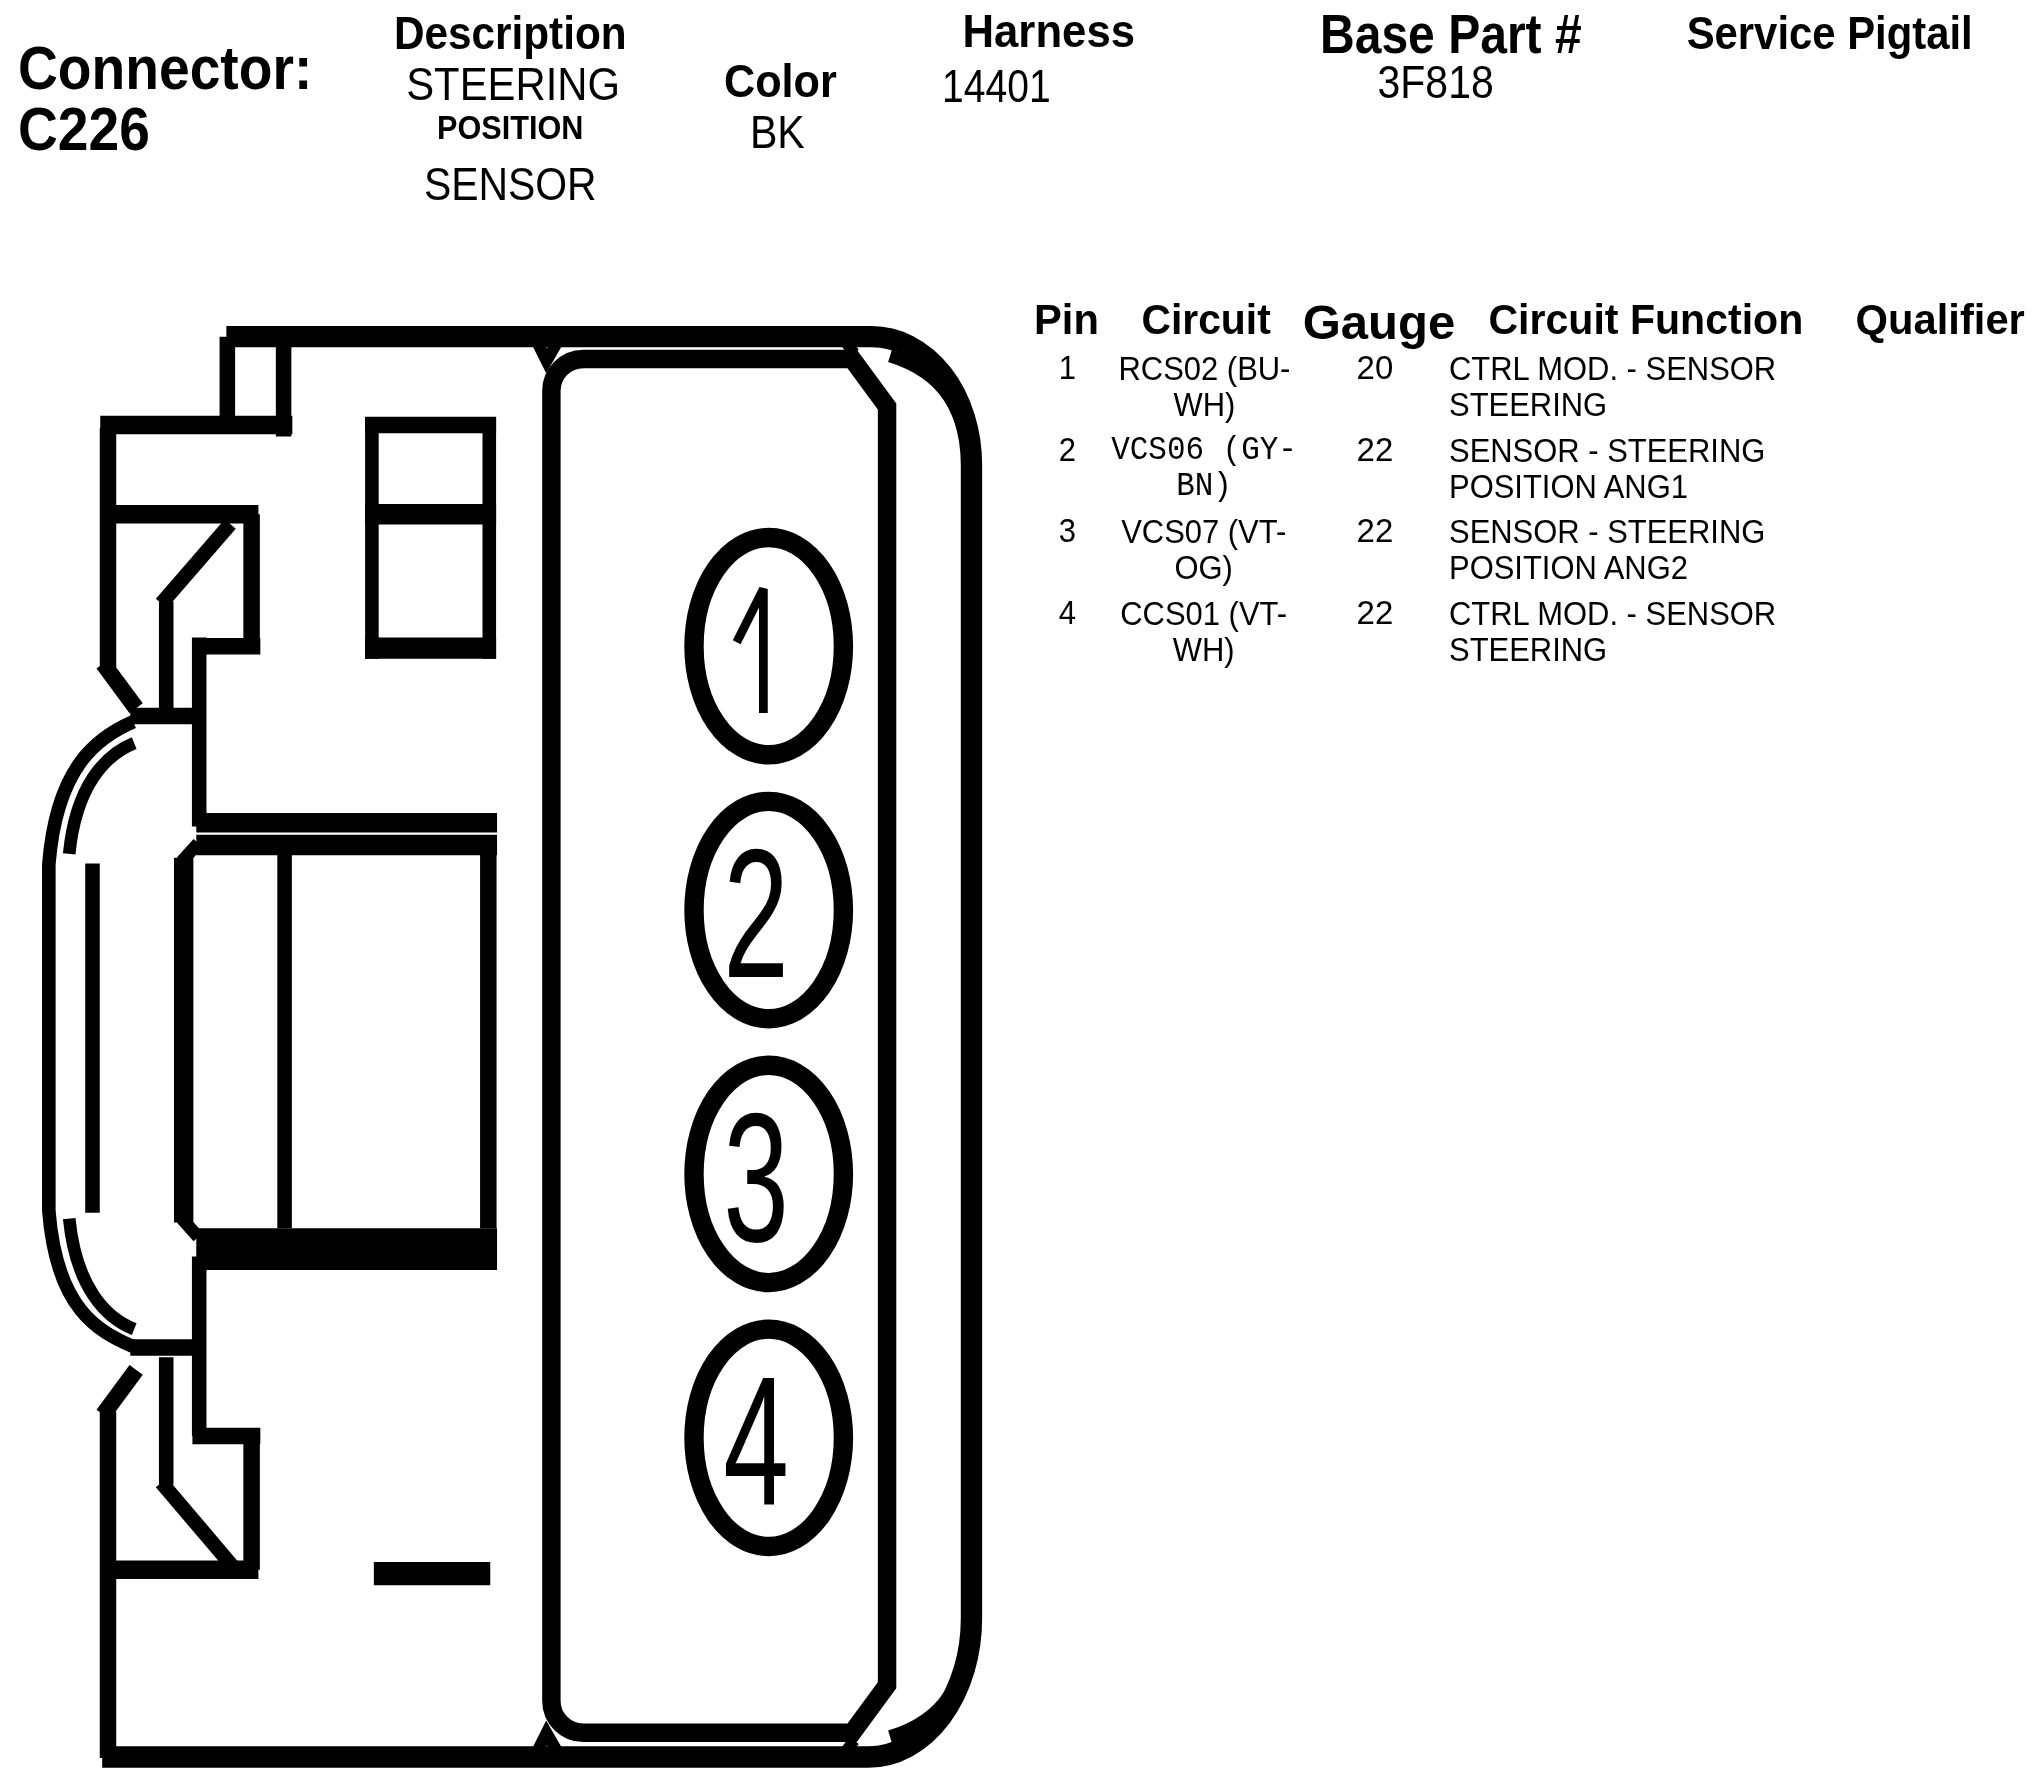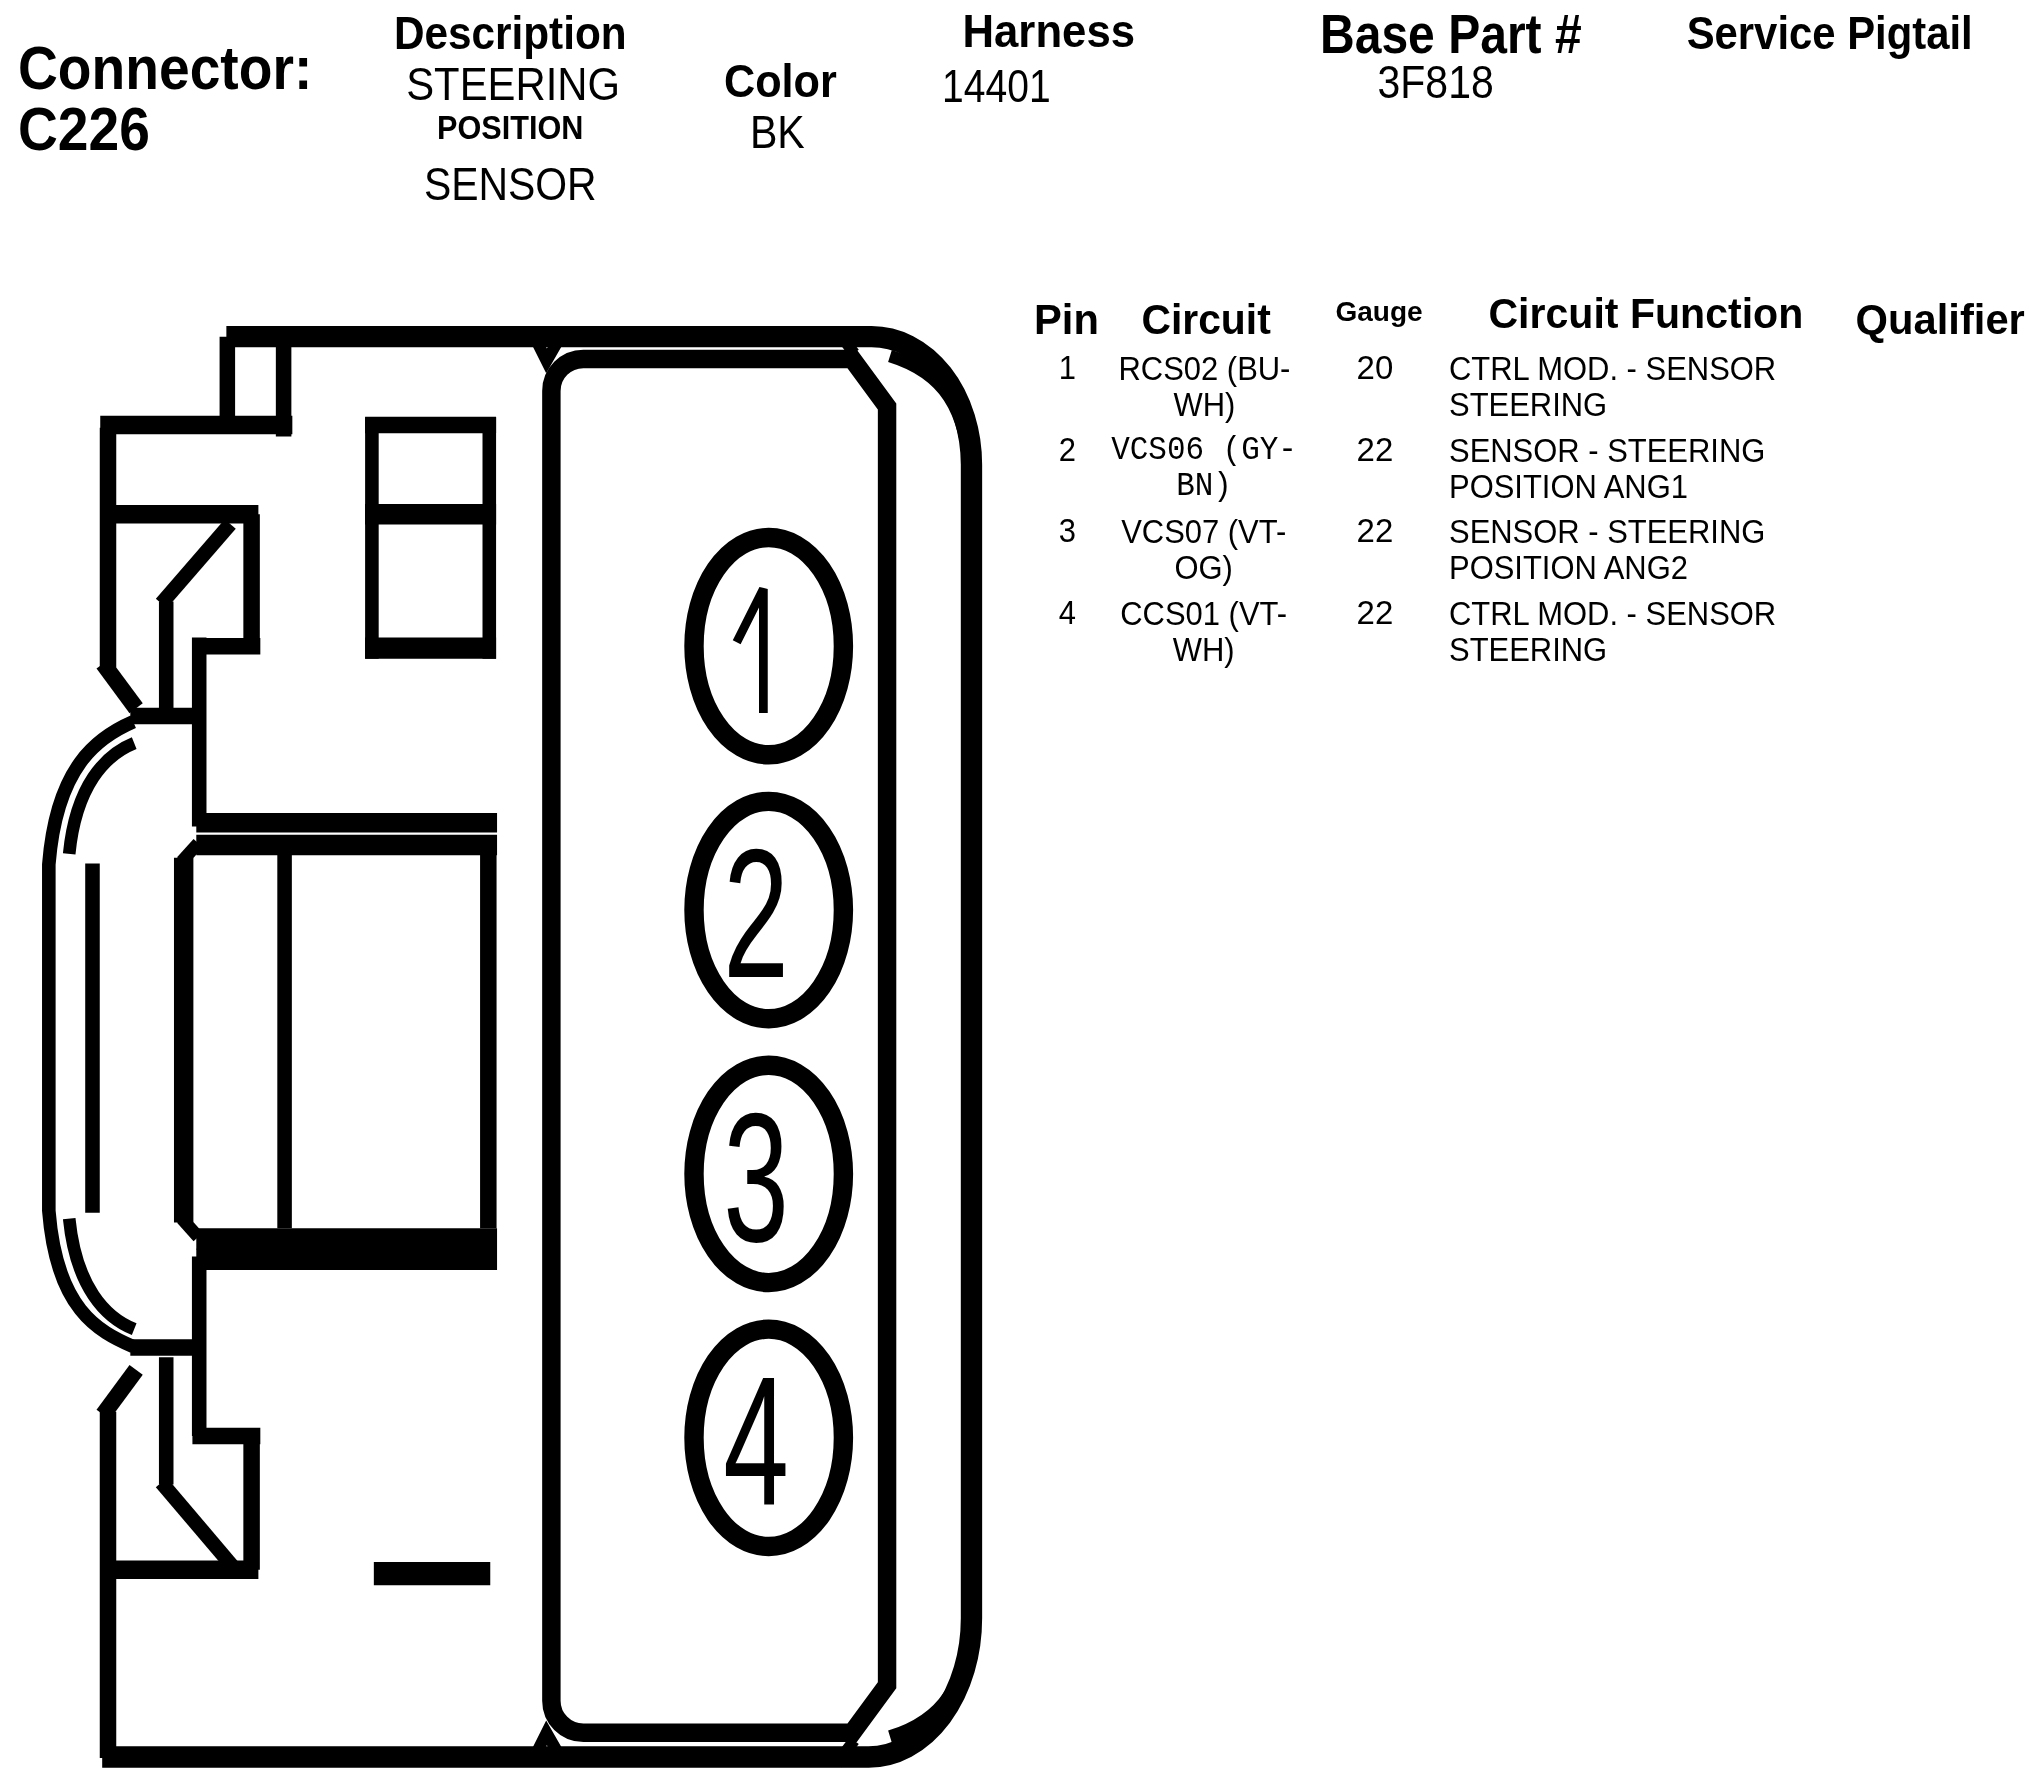--- a/index.html
+++ b/index.html
@@ -28,22 +28,22 @@
 <div class="t c b" style="left:758px;top:6.8px;font-size:47px;"><span style="transform:scaleX(0.93);">Harness</span></div>
 <div class="t c" style="left:705px;top:62px;font-size:47px;"><span style="transform:scaleX(0.83);">14401</span></div>
 
 <div class="t c b" style="left:1160px;top:6.8px;font-size:55px;"><span style="transform:scaleX(0.873);">Base Part #</span></div>
 <div class="t c" style="left:1145px;top:58px;font-size:47px;"><span style="transform:scaleX(0.871);">3F818</span></div>
 
 <div class="t c b" style="left:1539px;top:8.7px;font-size:47px;"><span style="transform:scaleX(0.89);">Service Pigtail</span></div>
 
 <div class="t c b" style="left:775px;top:298px;font-size:43px;"><span style="transform:scaleX(0.97);">Pin</span></div>
 <div class="t c b" style="left:915px;top:298px;font-size:43px;"><span style="transform:scaleX(0.95);">Circuit</span></div>
-<div class="t c b" style="left:1088px;top:298px;font-size:28px;"><span style="transform:scaleX(1.0);">Gauge</span></div>
-<div class="t c b" style="left:1355px;top:292px;font-size:43px;"><span style="transform:scaleX(0.955);">Circuit Function</span></div>
+<div class="t c b" style="left:1088px;top:298px;font-size:49px;"><span style="transform:scaleX(1.0);">Gauge</span></div>
+<div class="t c b" style="left:1355px;top:298px;font-size:43px;"><span style="transform:scaleX(0.955);">Circuit Function</span></div>
 <div class="t c b" style="left:1649px;top:298px;font-size:43px;"><span style="transform:scaleX(0.97);">Qualifier</span></div>
 
 <div class="t c" style="left:776px;top:350px;font-size:34px;"><span style="transform:scaleX(0.91);">1</span></div>
 <div class="t c" style="left:776px;top:432px;font-size:34px;"><span style="transform:scaleX(0.91);">2</span></div>
 <div class="t c" style="left:776px;top:513px;font-size:34px;"><span style="transform:scaleX(0.91);">3</span></div>
 <div class="t c" style="left:776px;top:595px;font-size:34px;"><span style="transform:scaleX(0.91);">4</span></div>
 
 <div class="t c" style="left:913px;top:350px;font-size:34px;line-height:36px;"><span style="transform:scaleX(0.91);">RCS02 (BU-<br>WH)</span></div>
 <div class="t c" style="left:913px;top:432px;font-size:34px;line-height:36px;font-family:Liberation Mono, monospace;"><span style="transform:scaleX(0.91);">VCS06 (GY-<br>BN)</span></div>
 <div class="t c" style="left:913px;top:513px;font-size:34px;line-height:36px;"><span style="transform:scaleX(0.91);">VCS07 (VT-<br>OG)</span></div>

